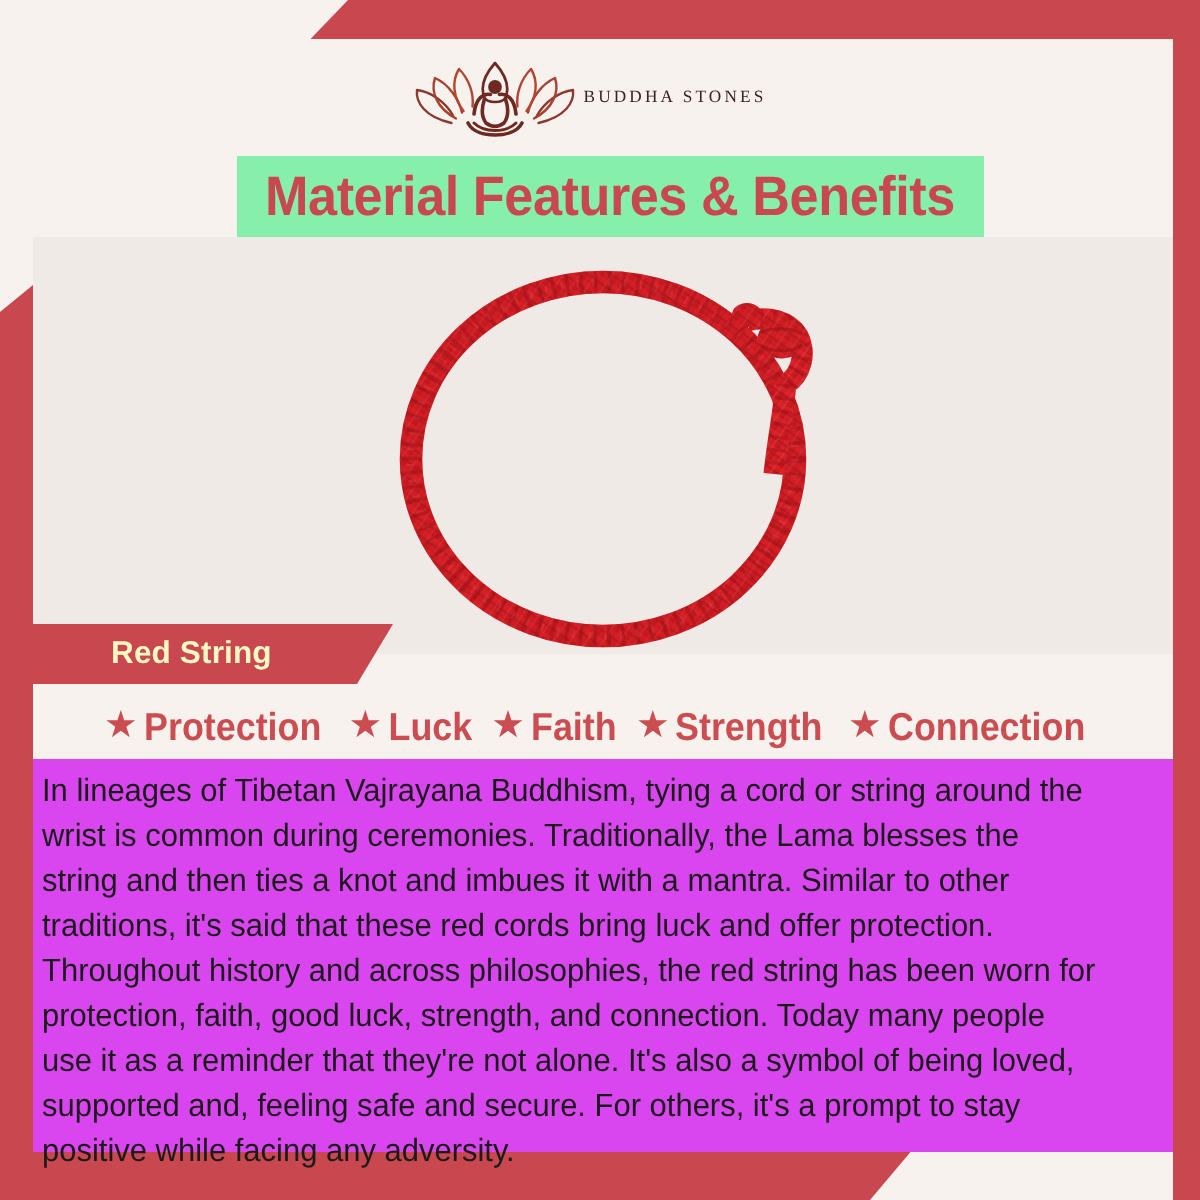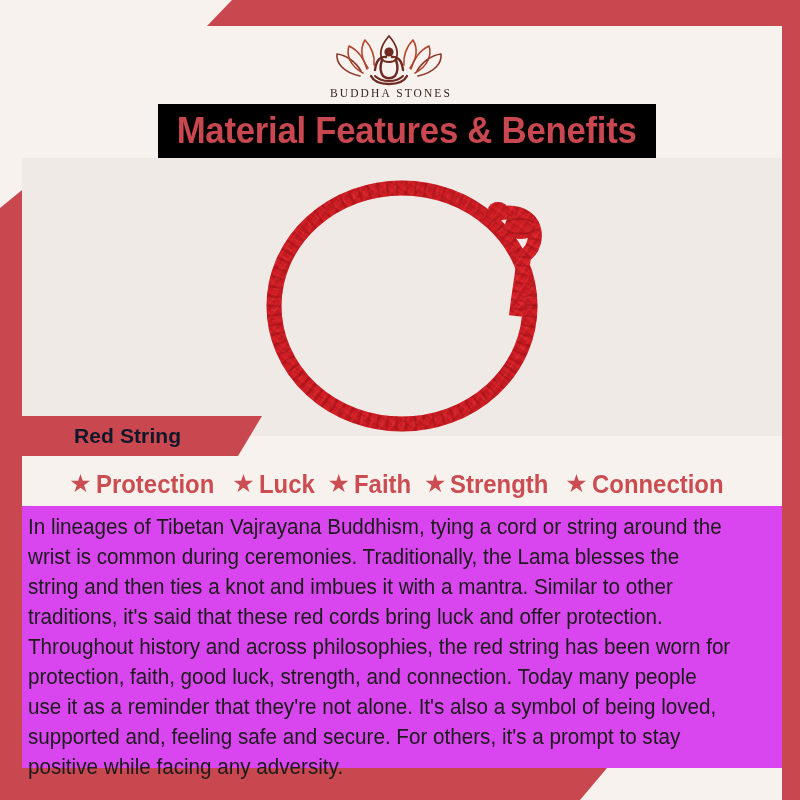--- a/index.html
+++ b/index.html
@@ -61,21 +61,21 @@
     position: absolute;
     top: 26px; left: 0;
     width: 782px;
     height: 76px;
     display: flex;
     align-items: center;
     justify-content: center;
   }
   .logo {
     display: flex;
-    flex-direction: column;
+    align-items: center;
     justify-content: center;
   }
   .logo-mark {
     width: 118px;
     height: 56px;
     display: block;
   }
   .logo-text {
     font-family: "Liberation Serif", serif;
     font-size: 11.5px;
@@ -85,21 +85,21 @@
     white-space: nowrap;
   }
 
   
   .title-band {
     position: absolute;
     top: 104px;
     left: 158px;
     width: 498px;
     height: 54px;
-    background: #000000;
+    background: #86efac;
     display: flex;
     align-items: center;
     justify-content: center;
   }
   .title-text {
     font-family: "Liberation Sans Narrow", "Liberation Sans", sans-serif;
     font-size: 37px;
     font-weight: bold;
     color: #C9474F;
     letter-spacing: -0.3px;
@@ -131,21 +131,21 @@
     top: 416px;
     left: 22px;
     width: 240px;
     height: 40px;
     background: #C9474F;
     clip-path: polygon(0 0, 240px 0, 216px 40px, 0 40px);
     display: flex;
     align-items: center;
   }
   .label-text {
-    color: #0f172a;
+    color: #fef9c3;
     font-size: 21px;
     font-weight: bold;
     letter-spacing: 0.1px;
     margin-left: 52px;
     white-space: nowrap;
   }
 
   
   .features {
     position: absolute;

